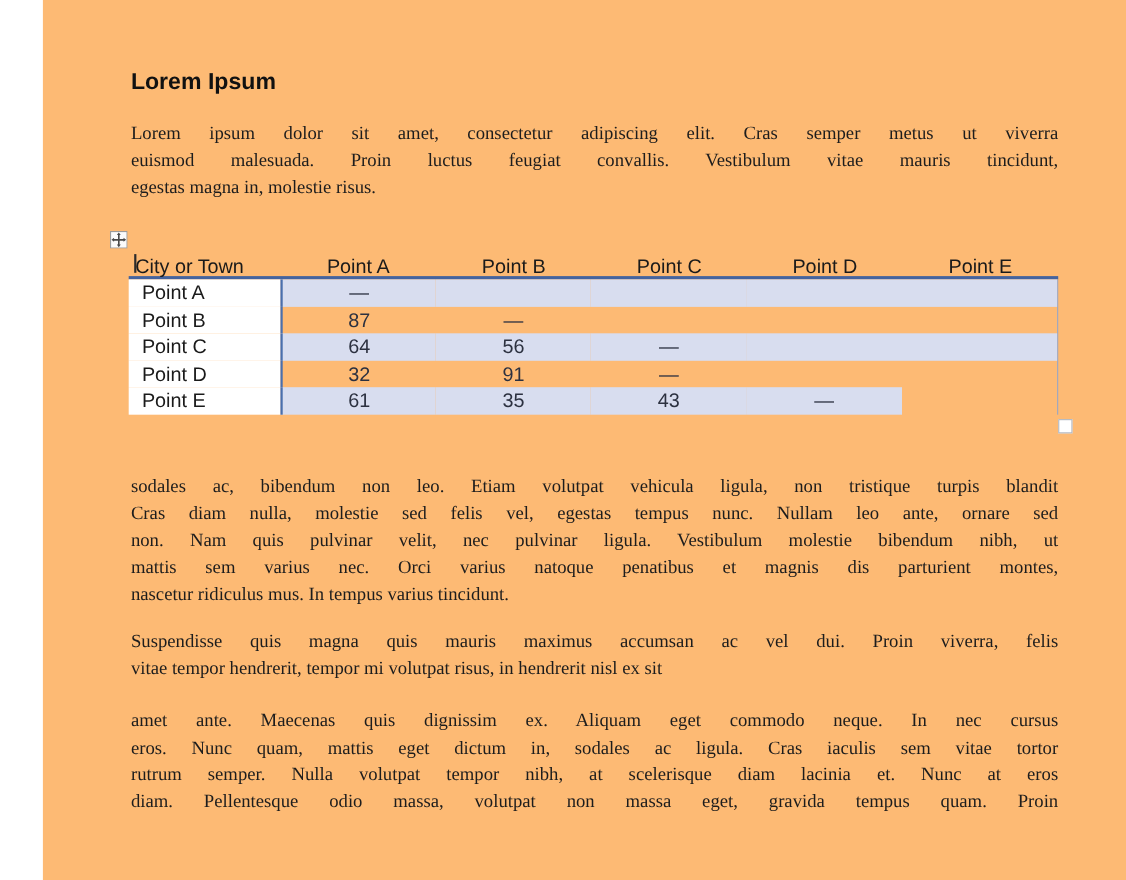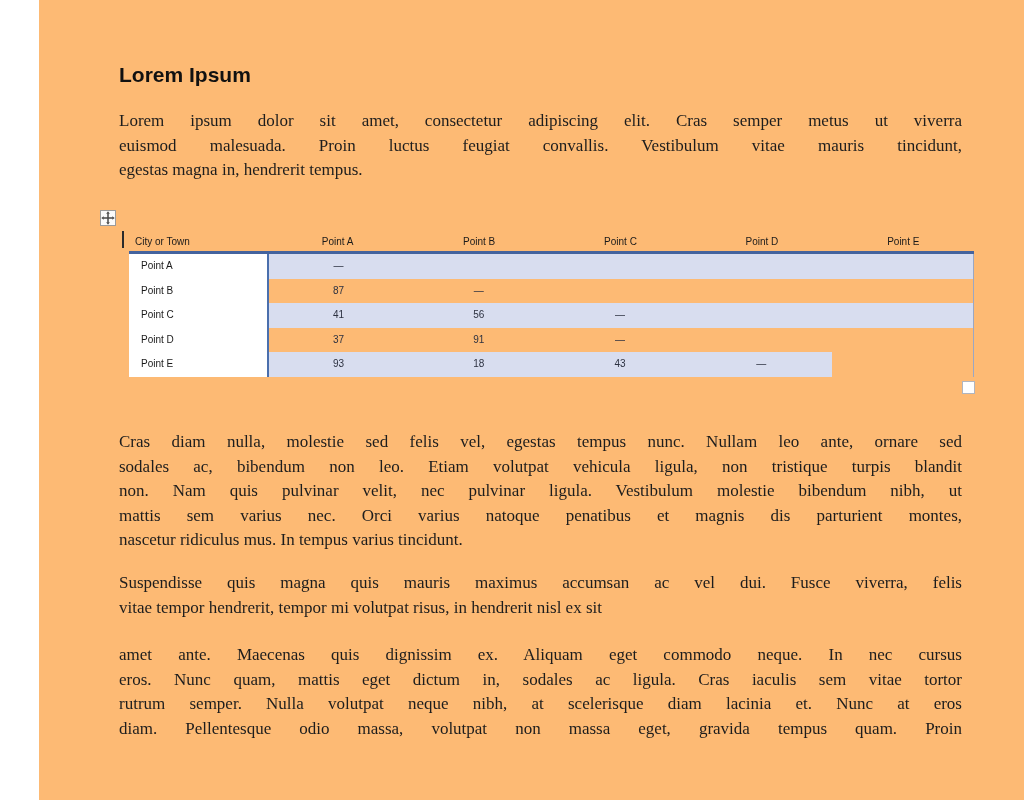--- a/index.html
+++ b/index.html
@@ -56,23 +56,23 @@
   .caret {
     position: absolute;
     left: 83px; top: 231px;
     width: 1.5px; height: 17px;
     background: #2b2b2b;
   }
 
   
   .doc-table {
     position: absolute;
-    left: 90px; top: 230px;
+    left: 78px; top: 230px;
     width: 845px;
-    font-size: 10px;
+    font-size: 18px;
     color: #1a1a1a;
   }
   .trow {
     display: grid;
     grid-template-columns: 138px repeat(5, 1fr);
     align-items: center;
   }
   .thead-row {
     height: 24px;
     border-bottom: 3px solid #44639e;
@@ -107,21 +107,21 @@
 </head>
 <body>
 
 <div class="page">
 
   <div class="heading">Lorem Ipsum</div>
 
   <div class="para" id="p1">
     <div class="line">Lorem ipsum dolor sit amet, consectetur adipiscing elit. Cras semper metus ut viverra</div>
     <div class="line">euismod malesuada. Proin luctus feugiat convallis. Vestibulum vitae mauris tincidunt,</div>
-    <div class="line last">egestas magna in, hendrerit tempus.</div>
+    <div class="line last">egestas magna in, molestie risus.</div>
   </div>
 
   <div class="move-handle">
     <svg width="16" height="16" viewBox="0 0 16 16">
       <rect x="0.5" y="0.5" width="15" height="15" fill="#fbfbfb" stroke="#9b9b9b" stroke-width="1"></rect>
       <path d="M8 3.2 L8 12.8 M3.2 8 L12.8 8" stroke="#4a4a4a" stroke-width="1.5" fill="none"></path>
       <path d="M8 1.3 L6.2 3.7 L9.8 3.7 Z M8 14.7 L6.2 12.3 L9.8 12.3 Z M1.3 8 L3.7 6.2 L3.7 9.8 Z M14.7 8 L12.3 6.2 L12.3 9.8 Z" fill="#4a4a4a"></path>
     </svg>
   </div>
 
@@ -148,58 +148,58 @@
       <div class="trow">
         <div class="cell label">Point B</div>
         <div class="cell data d0">87</div>
         <div class="cell data">—</div>
         <div class="cell data"></div>
         <div class="cell data"></div>
         <div class="cell data"></div>
       </div>
       <div class="trow">
         <div class="cell label">Point C</div>
-        <div class="cell data d0">41</div>
+        <div class="cell data d0">64</div>
         <div class="cell data">56</div>
         <div class="cell data">—</div>
         <div class="cell data"></div>
         <div class="cell data"></div>
       </div>
       <div class="trow">
         <div class="cell label">Point D</div>
-        <div class="cell data d0">37</div>
+        <div class="cell data d0">32</div>
         <div class="cell data">91</div>
         <div class="cell data">—</div>
         <div class="cell data"></div>
       </div>
       <div class="trow">
         <div class="cell label">Point E</div>
-        <div class="cell data d0">93</div>
-        <div class="cell data">18</div>
+        <div class="cell data d0">61</div>
+        <div class="cell data">35</div>
         <div class="cell data">43</div>
         <div class="cell data">—</div>
       </div>
     </div>
   </div>
 
   <div class="resize-handle"></div>
 
   <div class="para" id="p2">
+    <div class="line">sodales ac, bibendum non leo. Etiam volutpat vehicula ligula, non tristique turpis blandit</div>
     <div class="line">Cras diam nulla, molestie sed felis vel, egestas tempus nunc. Nullam leo ante, ornare sed</div>
-    <div class="line">sodales ac, bibendum non leo. Etiam volutpat vehicula ligula, non tristique turpis blandit</div>
     <div class="line">non. Nam quis pulvinar velit, nec pulvinar ligula. Vestibulum molestie bibendum nibh, ut</div>
     <div class="line">mattis sem varius nec. Orci varius natoque penatibus et magnis dis parturient montes,</div>
     <div class="line last">nascetur ridiculus mus. In tempus varius tincidunt.</div>
   </div>
 
   <div class="para" id="p3">
-    <div class="line">Suspendisse quis magna quis mauris maximus accumsan ac vel dui. Fusce viverra, felis</div>
+    <div class="line">Suspendisse quis magna quis mauris maximus accumsan ac vel dui. Proin viverra, felis</div>
     <div class="line last">vitae tempor hendrerit, tempor mi volutpat risus, in hendrerit nisl ex sit</div>
   </div>
 
   <div class="para" id="p4">
     <div class="line">amet ante. Maecenas quis dignissim ex. Aliquam eget commodo neque. In nec cursus</div>
     <div class="line">eros. Nunc quam, mattis eget dictum in, sodales ac ligula. Cras iaculis sem vitae tortor</div>
-    <div class="line">rutrum semper. Nulla volutpat neque nibh, at scelerisque diam lacinia et. Nunc at eros</div>
+    <div class="line">rutrum semper. Nulla volutpat tempor nibh, at scelerisque diam lacinia et. Nunc at eros</div>
     <div class="line">diam. Pellentesque odio massa, volutpat non massa eget, gravida tempus quam. Proin</div>
   </div>
 
 </div>
 
 </body></html>

